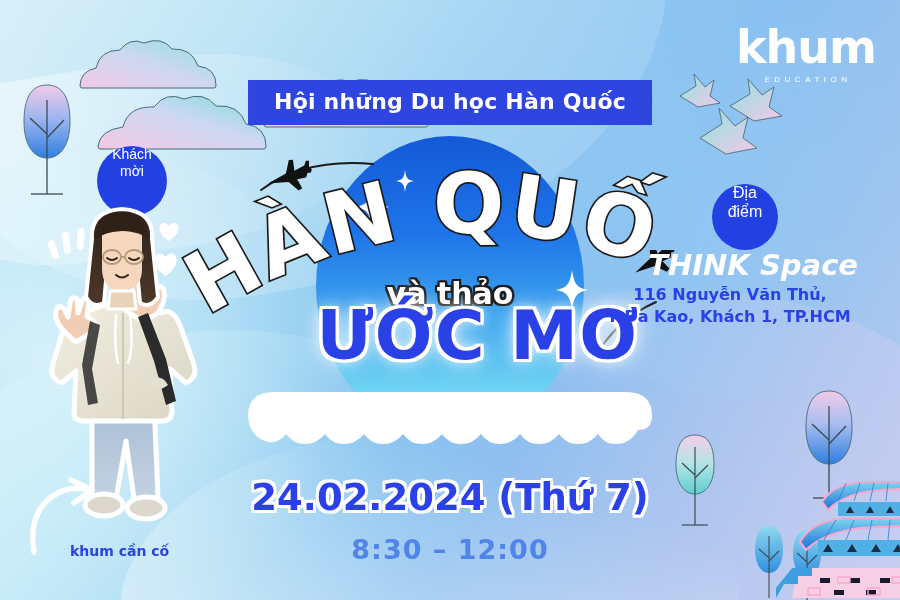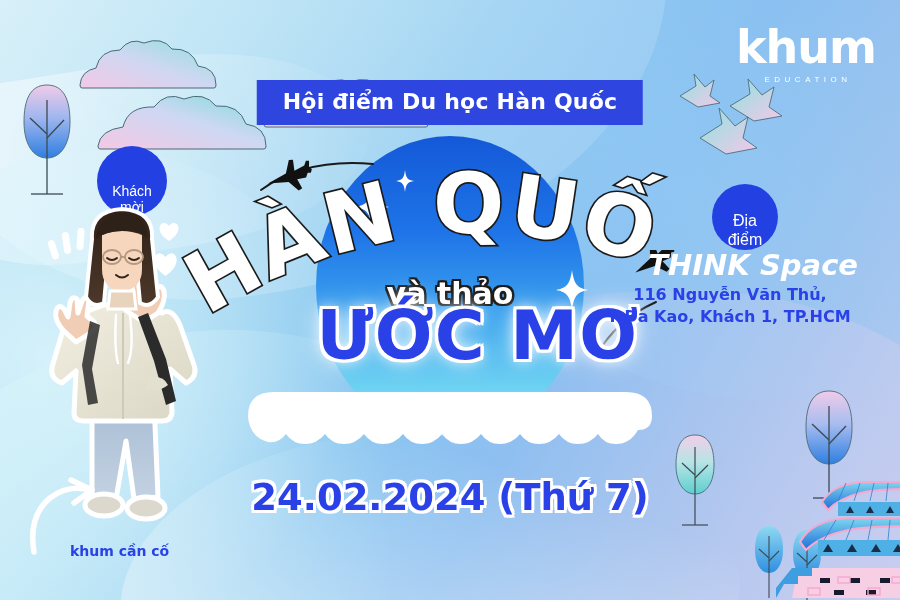--- a/index.html
+++ b/index.html
@@ -152,21 +152,21 @@
     position:absolute;left:50%;top:534px;transform:translateX(-50%);
     font-family:"DejaVu Sans", sans-serif;
     font-size:27px;font-weight:bold;color:#4f85e8;white-space:nowrap;
     letter-spacing:1px;
   }
 
   
   .badge{
     position:absolute;border-radius:50%;
     background:#2340e3;color:#ffffff;
-    display:flex;align-items:flex-end;justify-content:center;
+    display:flex;align-items:flex-start;justify-content:center;
     text-align:center;line-height:1.18;
     font-family:"Liberation Sans", sans-serif;
   }
   .badge-guest{left:97px;top:146px;width:70px;height:70px;font-size:14px;}
   .badge-venue{right:122px;top:184px;width:66px;height:66px;font-size:16px;}
 
   
   .venue-name{
     position:absolute;right:42px;top:248px;
     font-family:"DejaVu Sans", sans-serif;
@@ -387,21 +387,21 @@
         <line x1="98" y1="3" x2="94" y2="21"></line>
           <line x1="112" y1="3" x2="110" y2="21"></line>
         <line x1="60" y1="40" x2="48" y2="60"></line>
           <line x1="78" y1="40" x2="70" y2="60"></line>
         <line x1="96" y1="40" x2="92" y2="60"></line>
           <line x1="114" y1="40" x2="112" y2="60"></line>
       </g>
     </svg>
   </div>
 
-  <div class="header-chip">Hội điểm Du học Hàn Quốc</div>
+  <div class="header-chip">Hội những Du học Hàn Quốc</div>
 
   <div class="logo">
     <div class="logo-word">khum</div>
     <div class="logo-sub">EDUCATION</div>
   </div>
 
   <div class="hero-circle"></div>
 
   <div class="spark" style="left:355px;top:186px;">
     <svg width="34" height="42" viewBox="0 0 34 42">
@@ -455,20 +455,21 @@
 
   <div class="cloudbar">
     <svg width="404" height="62" viewBox="0 0 404 62">
       <path d="M0 30 Q0 6 26 6 L378 6 Q404 6 404 30 Q404 44 390 44 Q382 58 368 58 Q356 58 350 48 Q342 58 330 58 Q318 58 311 48 Q303 58 291 58 Q279 58 272 48 Q264 58 252 58 Q240 58 233 48 Q225 58 213 58 Q201 58 194 48 Q186 58 174 58 Q162 58 155 48 Q147 58 135 58 Q123 58 116 48 Q108 58 96 58 Q84 58 77 48 Q69 58 57 58 Q45 58 38 48 Q30 58 20 56 Q6 52 2 40 Q0 35 0 30 Z" fill="#ffffff"></path>
     </svg>
   </div>
 
   <div class="dream">ƯỚC MƠ</div>
 
   <div class="date">24.02.2024 (Thứ 7)</div>
+  <div class="time">8:30 – 12:00</div>
 
   <div class="badge badge-guest">
     <div>
       <span>Khách</span><br>
       <span>mời</span>
     </div>
   </div>
 
   <div class="girl">
     <svg width="190" height="330" viewBox="0 0 190 330">

